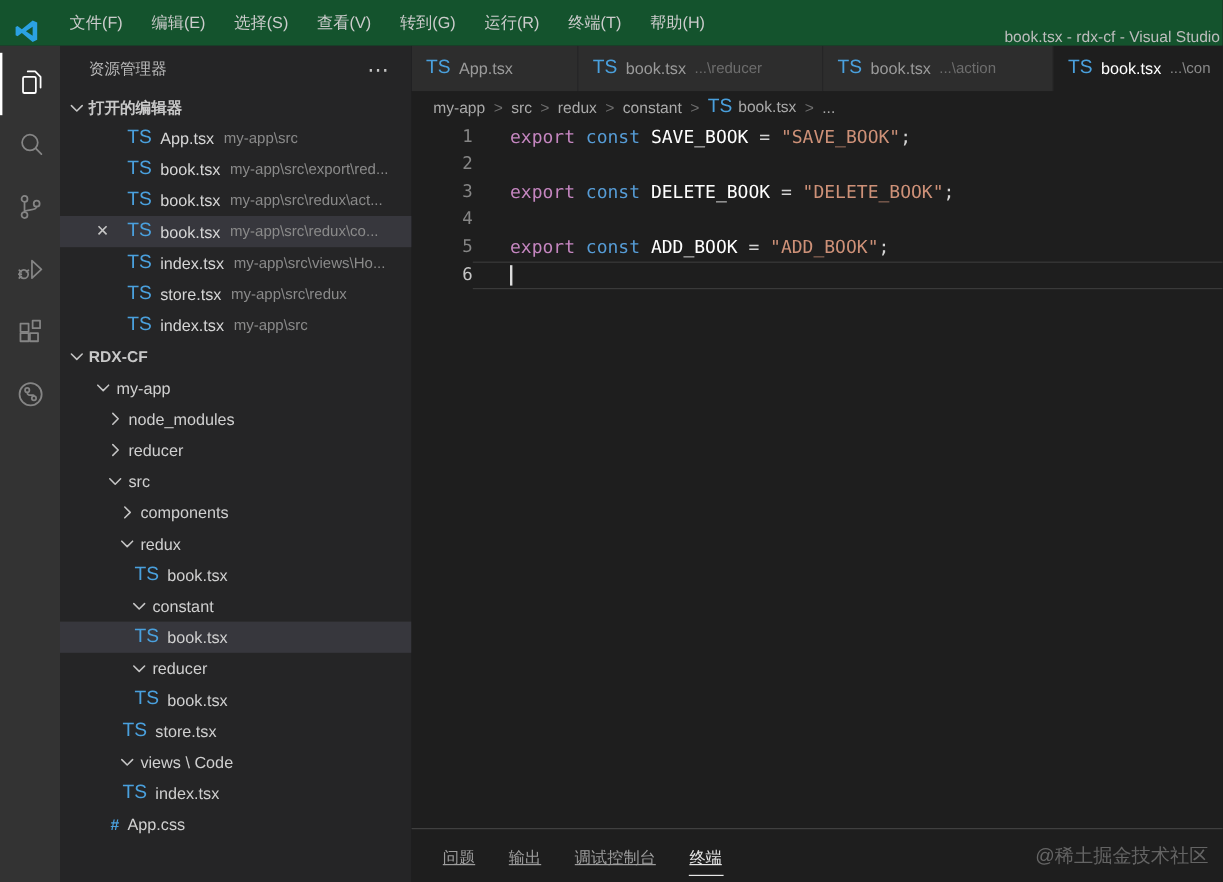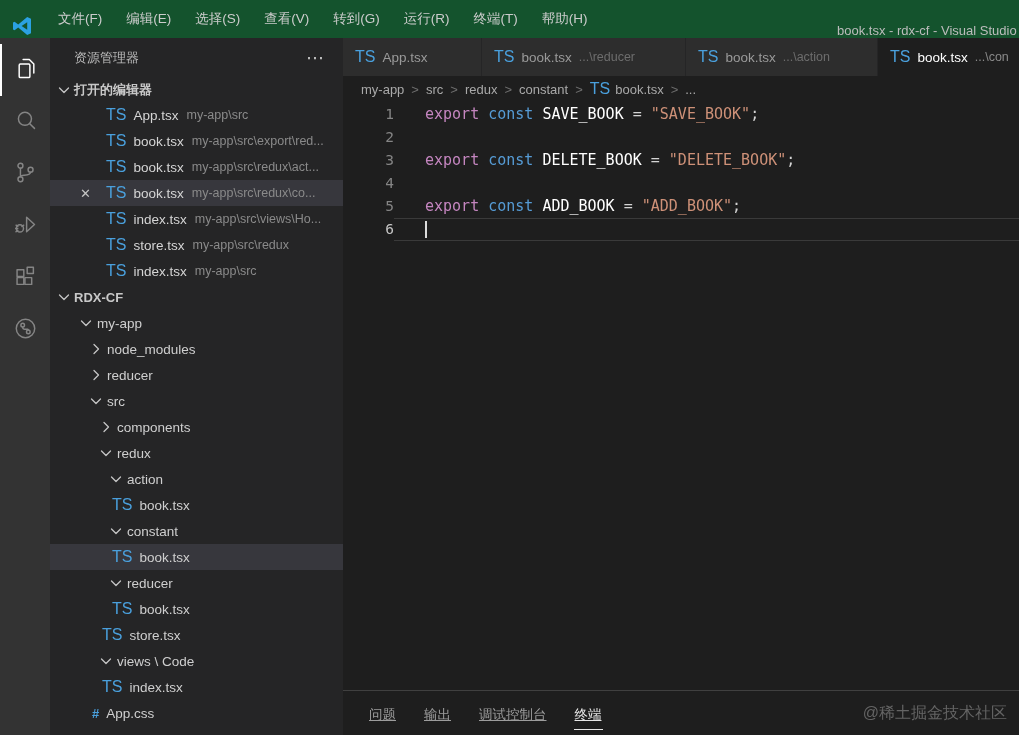--- a/index.html
+++ b/index.html
@@ -236,26 +236,20 @@
             <path d="M6 3.5 L10.5 8 L6 12.5" fill="none" stroke="currentColor" stroke-width="1.3" stroke-linejoin="round" stroke-linecap="round"></path>
           </svg>
           <span>components</span>
         </div>
         <div class="tree-item" style="padding-left: 48px;">
           <svg class="chev" viewBox="0 0 16 16">
             <path d="M3.5 6 L8 10.5 L12.5 6" fill="none" stroke="currentColor" stroke-width="1.3" stroke-linejoin="round" stroke-linecap="round"></path>
           </svg>
           <span>redux</span>
         </div>
-        <div class="tree-item" style="padding-left: 58px;">
-          <svg class="chev" viewBox="0 0 16 16">
-            <path d="M3.5 6 L8 10.5 L12.5 6" fill="none" stroke="currentColor" stroke-width="1.3" stroke-linejoin="round" stroke-linecap="round"></path>
-          </svg>
-          <span>action</span>
-        </div>
         <div class="tree-item" style="padding-left: 62px;">
           <span class="ts-badge">TS</span>
           <span>book.tsx</span>
         </div>
         <div class="tree-item" style="padding-left: 58px;">
           <svg class="chev" viewBox="0 0 16 16">
             <path d="M3.5 6 L8 10.5 L12.5 6" fill="none" stroke="currentColor" stroke-width="1.3" stroke-linejoin="round" stroke-linecap="round"></path>
           </svg>
           <span>constant</span>
         </div>

